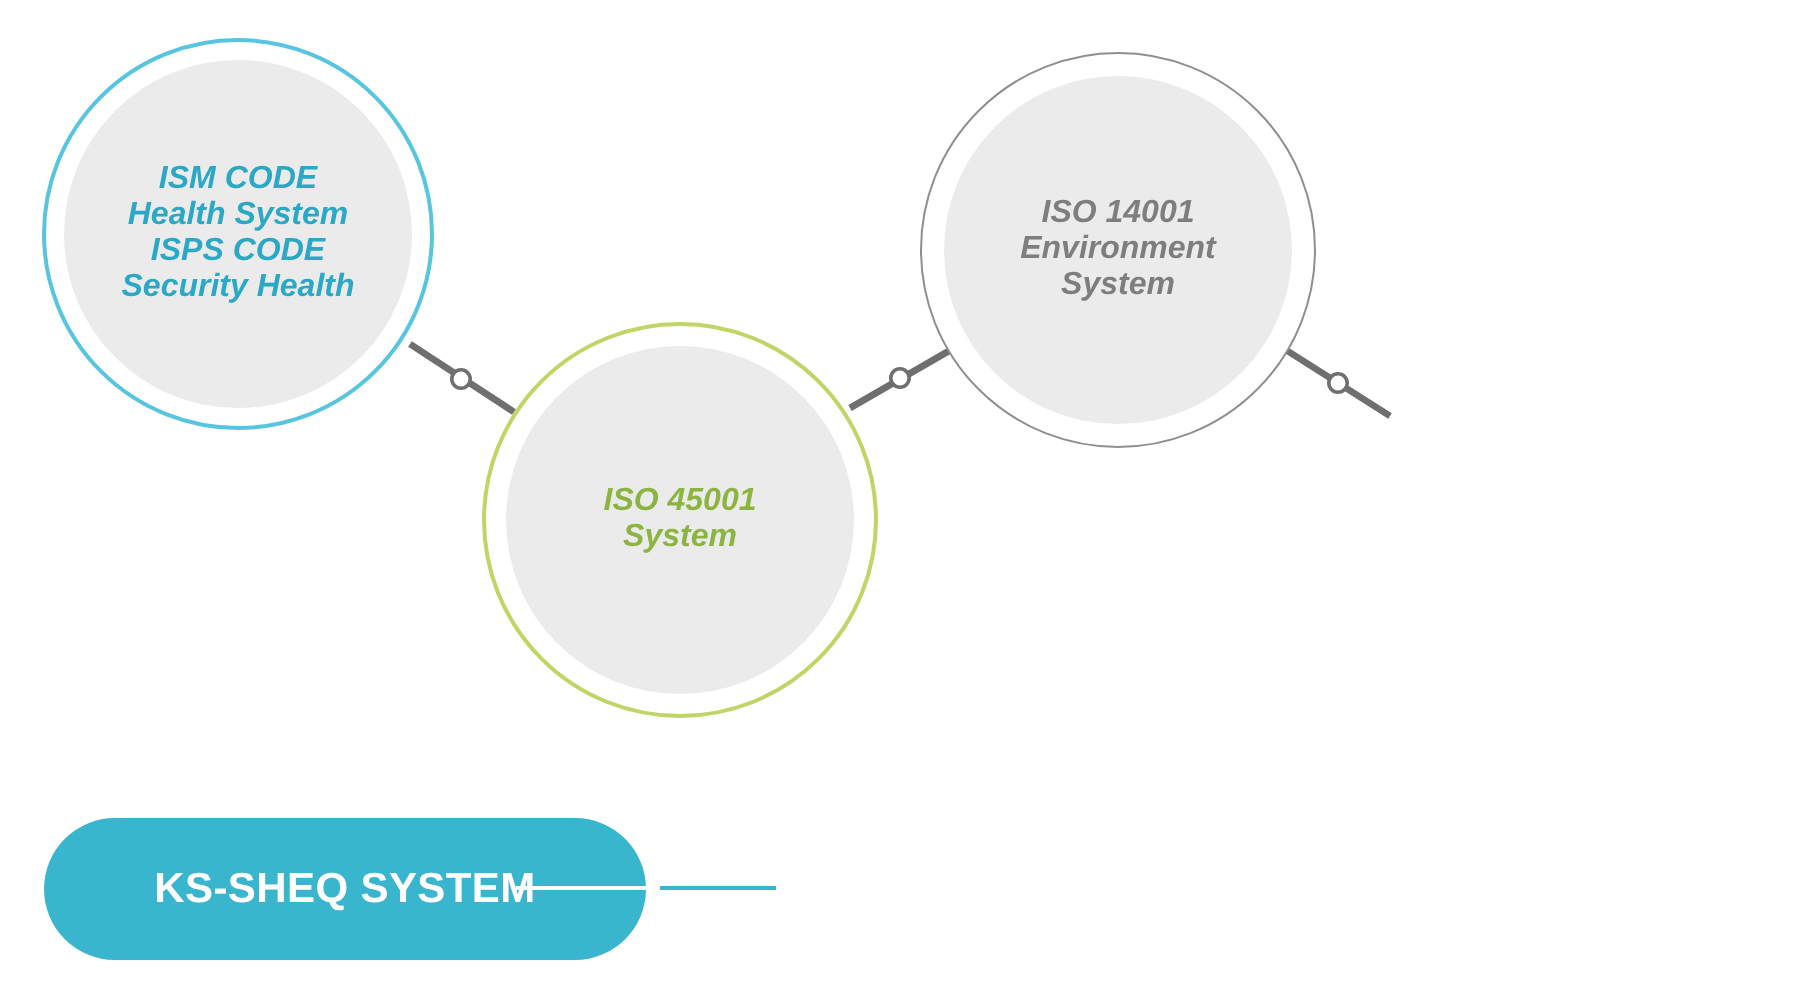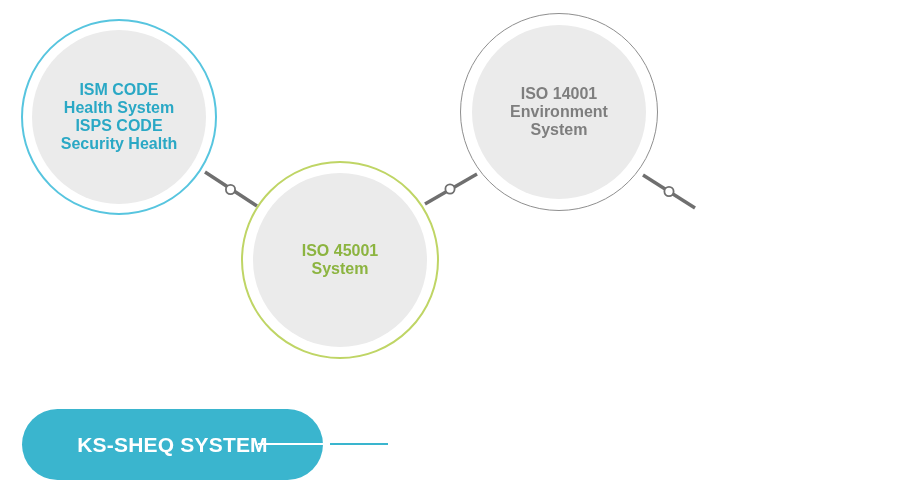--- a/index.html
+++ b/index.html
@@ -14,30 +14,31 @@
   .links { position:absolute; left:0; top:0; width:900px; height:500px; }
 
   .circle {
     position:absolute; border-radius:50%; background:#ffffff;
     display:flex; align-items:center; justify-content:center;
   }
   .circle .inner {
     width:174px; height:174px; border-radius:50%; background:#ebebeb;
     display:flex; flex-direction:column; align-items:center; justify-content:center;
     text-align:center;
+    font-style:italic;
   }
   .circle .txt { font-weight:700; font-size:16px; line-height:18px; }
   .circle .sub { margin-top:0; }
   .circle .grp + .grp { }
 
   .c1 { left:21px;  top:19px;  width:196px; height:196px; border:2px solid #57c5df; }
   .c1 .txt { color:#2aa8c5; }
   .c2 { left:241px; top:161px; width:198px; height:198px; border:2px solid #bfd565; }
   .c2 .txt { color:#8cb440; }
-  .c3 { left:460px; top:13px;  width:198px; height:198px; border:1px solid #8f8f8f; }
+  .c3 { left:460px; top:26px;  width:198px; height:198px; border:1px solid #8f8f8f; }
   .c3 .txt { color:#7e7e7e; }
   .c4 { left:681px; top:159px; width:202px; height:202px; border:1px solid #7fa7bf; }
   .c4 .txt { color:#4d7e9b; }
 
   .badge {
     position:absolute; left:22px; top:409px; width:301px; height:71px;
     border-radius:35.5px; background:#3ab5ce;
     display:flex; align-items:center; justify-content:center;
     color:#ffffff; font-weight:700; font-size:21px; letter-spacing:0.2px;
   }

